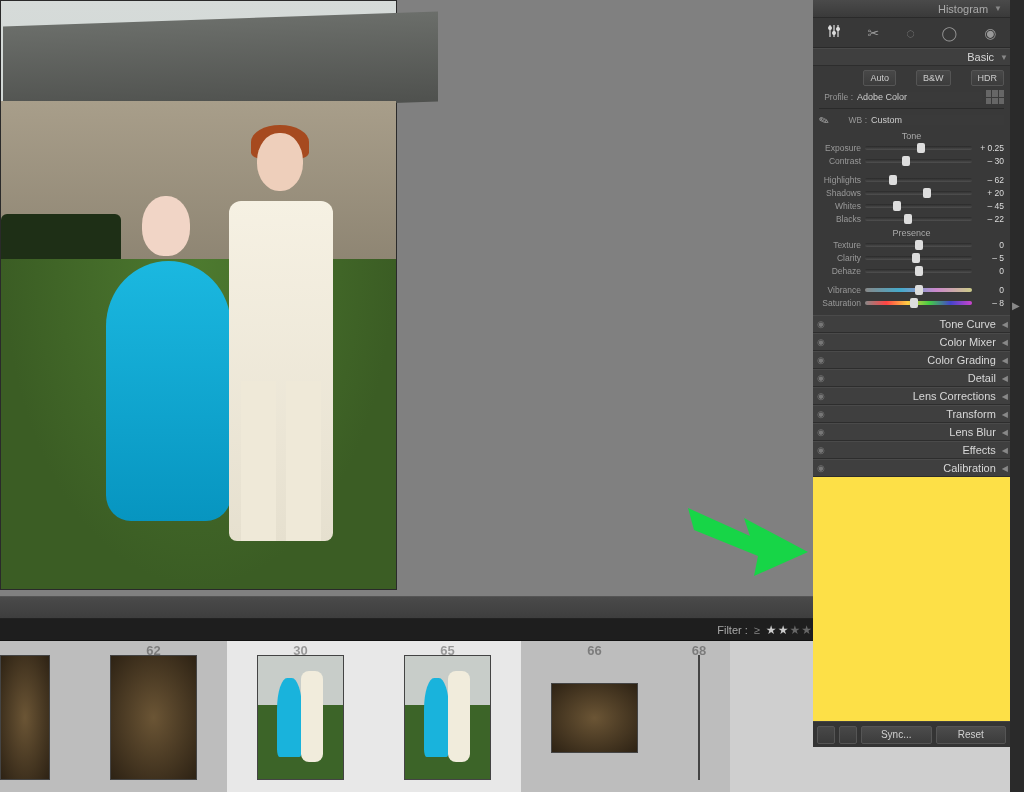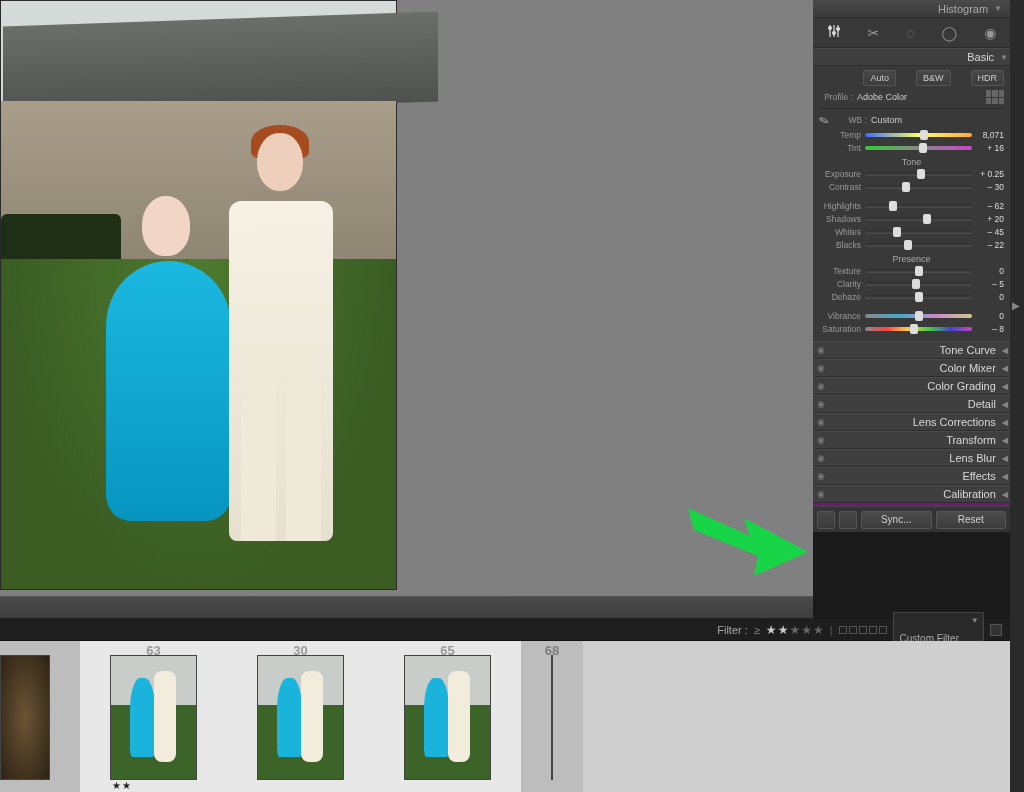--- a/index.html
+++ b/index.html
@@ -27,21 +27,21 @@
   .thumb-slot.dim { background: #bdbdbd; }
   .thumb-slot.sel { background: #e8e8e8; }
   .thumb-num { position: absolute; top: 2px; left: 50%; transform: translateX(-50%); font-size: 13px; font-weight: bold; color: rgba(0,0,0,0.35); }
   .thumb-img { width: 100%; height: 125px; border: 1px solid #444; }
   .thumb-img.wide { height: 70px; margin-top: 28px; }
   .thumb-slot:first-child { flex-basis: 80px; padding-left: 0; }
   .thumb-slot:last-child { flex-basis: 50px; }
   .thumb-rating { position:absolute; bottom:1px; left:32px; font-size:10px; color:#222; letter-spacing:1px;}
 
   
-  .right-panel { position: absolute; right: 14px; top: 0; width: 197px; height: 532px; background: #701a75; color: #ccc; font-size: 10px; }
+  .right-panel { position: absolute; right: 14px; top: 0; width: 197px; height: 747px; background: #fde047; color: #ccc; font-size: 10px; }
   .far-right { position: absolute; right: 0; top: 0; width: 14px; height: 792px; background: #2a2a2a; }
   .far-right .expand-chev { position: absolute; top: 300px; left: 2px; color: #888; font-size: 10px; }
 
   .panel-header { height: 18px; background: linear-gradient(#4a4a4a,#3a3a3a); display: flex; align-items: center; justify-content: flex-end; padding: 0 8px; font-size: 11px; font-weight: 500; color: #aaa; border-bottom: 1px solid #2a2a2a; }
   .panel-header .chev { margin-left: 6px; color: #888; font-size: 8px; }
 
   .tool-row { height: 30px; background: #383838; border-bottom: 1px solid #2a2a2a; display: flex; align-items: center; justify-content: space-around; }
   .tool-row .tool { color: #999; font-size: 14px; cursor: pointer; }
   .tool-row .tool.active { color: #e0e0e0; }
 
@@ -163,49 +163,56 @@
 <div class="filmstrip" id="filmstrip">
     <div class="thumb-slot dim">
     <div class="thumb-num"></div>
     <div class="thumb-img ">
       <div class="mini party">
           <div class="g"></div>
         </div>
     </div>
 
   </div>
-    <div class="thumb-slot sel">
-    <div class="thumb-num">63</div>
+    <div class="thumb-slot dim">
+    <div class="thumb-num">62</div>
     <div class="thumb-img ">
-      <div class="mini">
-          <div class="g"></div>
-          <div class="w"></div>
-          <div class="m"></div>
-        </div>
-    </div>
-    <div class="thumb-rating">★★</div>
+      <div class="mini party">
+          <div class="g"></div>
+        </div>
+    </div>
+
   </div>
     <div class="thumb-slot sel">
     <div class="thumb-num">30</div>
     <div class="thumb-img ">
       <div class="mini">
           <div class="g"></div>
           <div class="w"></div>
           <div class="m"></div>
         </div>
     </div>
 
   </div>
     <div class="thumb-slot sel">
     <div class="thumb-num">65</div>
     <div class="thumb-img ">
       <div class="mini">
           <div class="g"></div>
           <div class="w"></div>
           <div class="m"></div>
+        </div>
+    </div>
+
+  </div>
+    <div class="thumb-slot dim">
+    <div class="thumb-num">66</div>
+    <div class="thumb-img wide">
+      <div class="mini party">
+          <div class="g"></div>
         </div>
     </div>
 
   </div>
     <div class="thumb-slot dim">
     <div class="thumb-num">68</div>
     <div class="thumb-img ">
       <div class="mini indoor">
           <div class="g"></div>
           <div class="w"></div>
@@ -269,36 +276,20 @@
           <div></div>
         </span>
     </div>
     <div style="height:1px;background:#2a2a2a;margin:4px 0;"></div>
     <div class="row-line">
       <span class="eyedropper">✎</span>
       <span style="flex:0 0 30px;text-align:right;font-size:8.5px;color:#999;">WB :</span>
       <span class="row-dropdown">Custom</span>
     </div>
 
-    <div id="sliders-wb">
-        <div class="row-line">
-    <span class="row-wide-label">Temp</span>
-    <div class="slider temp">
-            <div class="knob" style="left:55%"></div>
-          </div>
-    <span class="row-value">8,071</span>
-  </div>
-        <div class="row-line">
-    <span class="row-wide-label">Tint</span>
-    <div class="slider tint">
-            <div class="knob" style="left:54%"></div>
-          </div>
-    <span class="row-value">+ 16</span>
-  </div>
-      </div>
     <div class="sub-header">Tone</div>
     <div id="sliders-tone">
         <div class="row-line">
     <span class="row-wide-label">Exposure</span>
     <div class="slider">
             <div class="knob" style="left:52%"></div>
           </div>
     <span class="row-value">+ 0.25</span>
   </div>
         <div class="row-line">

